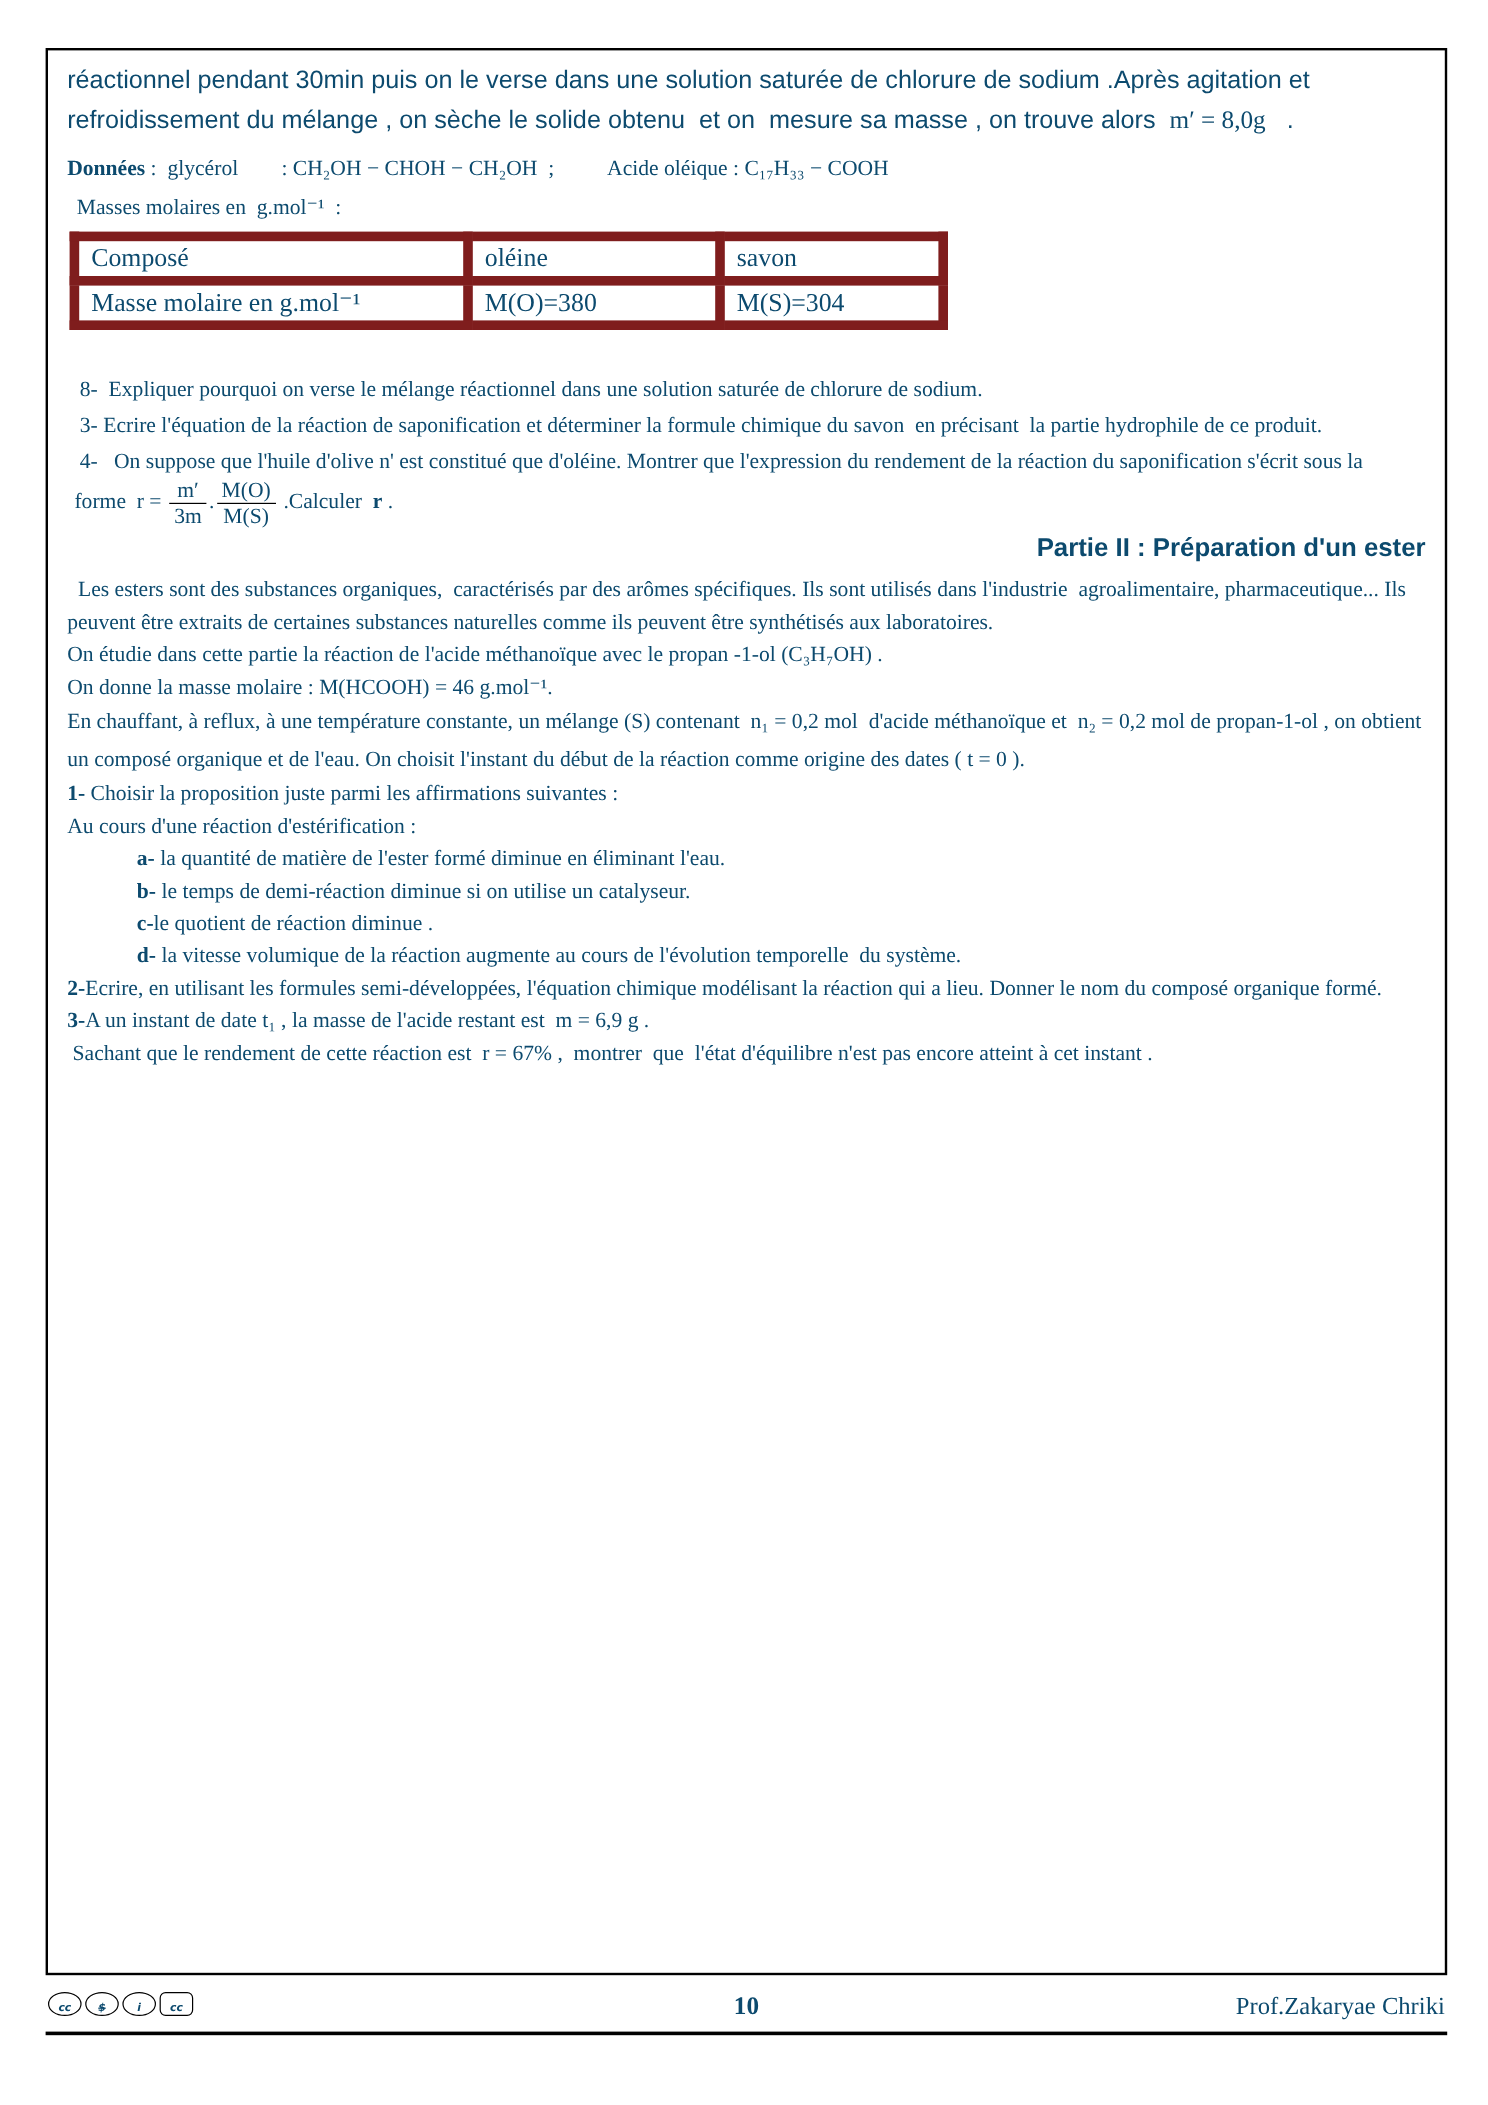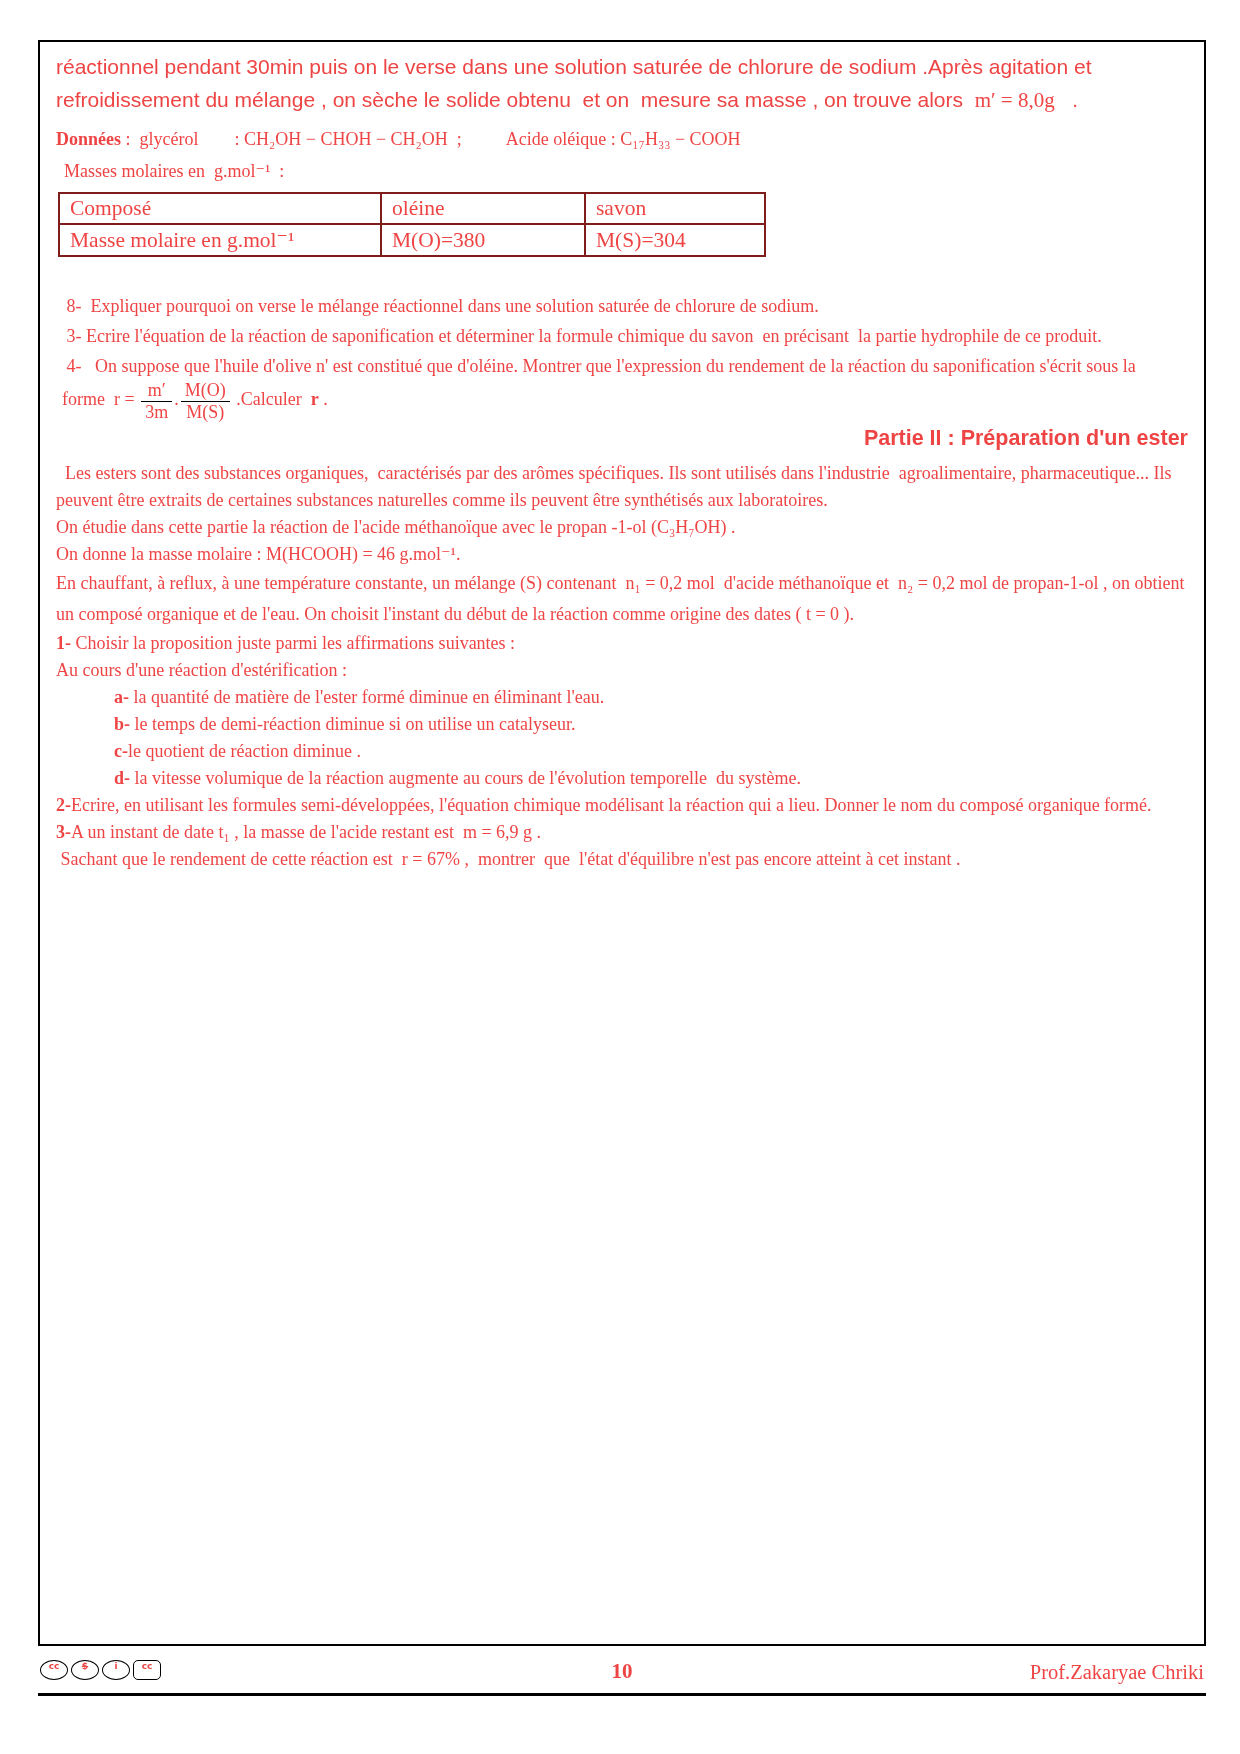--- a/index.html
+++ b/index.html
@@ -1,44 +1,44 @@
 <!DOCTYPE html>
 <html><head>
 <meta charset="utf-8">
 <style>
   html,body{margin:0;padding:0;background:#ffffff;}
-  .page{position:relative;width:1240px;height:1754px;background:#fff;font-family:"Liberation Serif","DejaVu Serif",serif;color:#ef4444;overflow:hidden;}
+  .page{position:relative;width:1240px;height:1754px;background:#fff;font-family:"Liberation Serif","DejaVu Serif",serif;color:#0c4a6e;overflow:hidden;}
   .frame{position:absolute;left:38px;top:40px;width:1168px;height:1606px;border:2px solid #000;box-sizing:border-box;padding:9px 16px 0 16px;overflow:hidden;}
   p{margin:0;white-space:pre-wrap;font-size:18px;line-height:1.5;}
   .sans{font-family:"Liberation Sans","DejaVu Sans",sans-serif;font-size:21px;line-height:1.55;}
   .math{font-family:"Liberation Serif","DejaVu Serif",serif;}
   .donnees{margin-top:10px;}
   .masses{margin-top:5px;padding-left:8px;}
   table.molar{border-collapse:collapse;margin:7px 0 0 2px;}
-  table.molar td{border:2px solid #7f1d1d;font-size:21.5px;padding:2px 10px;white-space:pre-wrap;}
+  table.molar td{border:8px solid #7f1d1d;font-size:21.5px;padding:2px 10px;white-space:pre-wrap;}
   td.c1{width:300px;} td.c2{width:182px;} td.c3{width:158px;}
   .part1{margin-top:36px;padding:0 6px;}
   .part1 p{margin:0 0 3px 0;}
   .frac{display:inline-block;vertical-align:middle;text-align:center;margin:0 2px;line-height:1.15;}
   .frac .num{display:block;border-bottom:1.8px solid #000;padding:0 4px;}
   .frac .den{display:block;padding:0 4px;}
   .q4{margin-top:5px;}
   h2.heading{font-size:21.5px;text-align:right;margin:4px 0 9px 0;font-weight:bold;font-family:Liberation Sans, sans-serif;white-space:pre-wrap;}
   .part2 p{margin:0;}
   .p2{margin-top:6px;}
   .p3{margin:11px 0 7px 0;}
   .p4{line-height:1.72;margin-top:4px;}
   .qline{margin-top:8px;}
   .option{padding-left:58px;}
   .q2p{margin-top:30px;}
   .q3p{margin-top:24px;}
   .q3b{margin-top:15px;}
   .footer{position:absolute;left:38px;top:1654px;width:1168px;height:42px;border-bottom:3px solid #000;box-sizing:border-box;}
   .license{position:absolute;left:2px;top:6px;display:flex;gap:3px;}
-  .lic{width:28px;height:20px;border:1.8px solid #000;border-radius:50%;display:flex;align-items:flex-start;justify-content:center;font-family:"DejaVu Sans",sans-serif;font-size:9px;font-weight:bold;box-sizing:border-box;}
+  .lic{width:28px;height:20px;border:1.8px solid #000;border-radius:50%;display:flex;align-items:flex-end;justify-content:center;font-family:"DejaVu Sans",sans-serif;font-size:9px;font-weight:bold;box-sizing:border-box;font-style:italic;}
   .lic.badge{border-radius:5px;}
   .strike{text-decoration:line-through;}
   .page-num{position:absolute;left:0;right:0;top:5px;text-align:center;font-weight:bold;font-size:21px;}
   .author{position:absolute;right:2px;top:7px;font-size:20.5px;}
 </style>
 </head>
 <body>
 
 <div class="page">
   <div class="frame">

